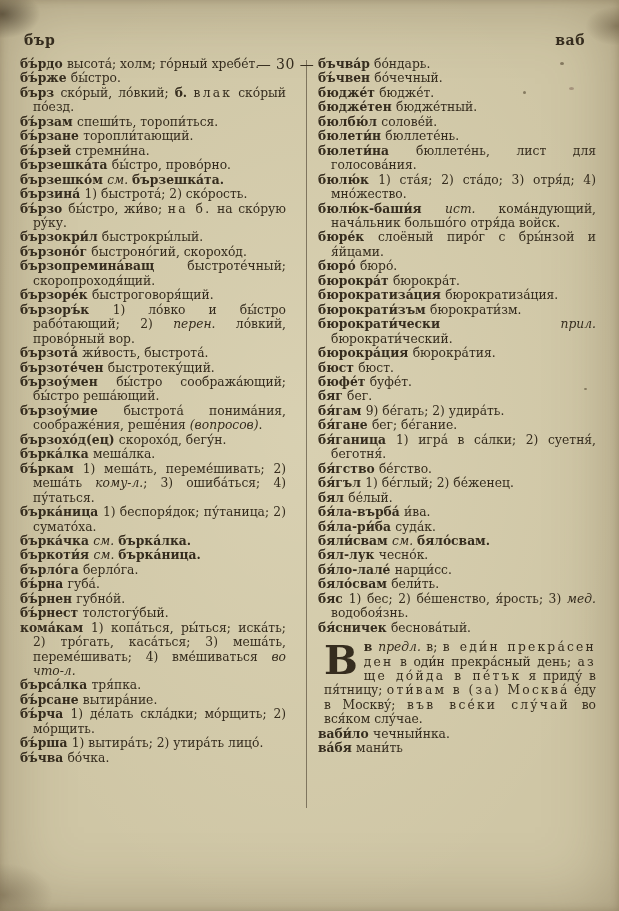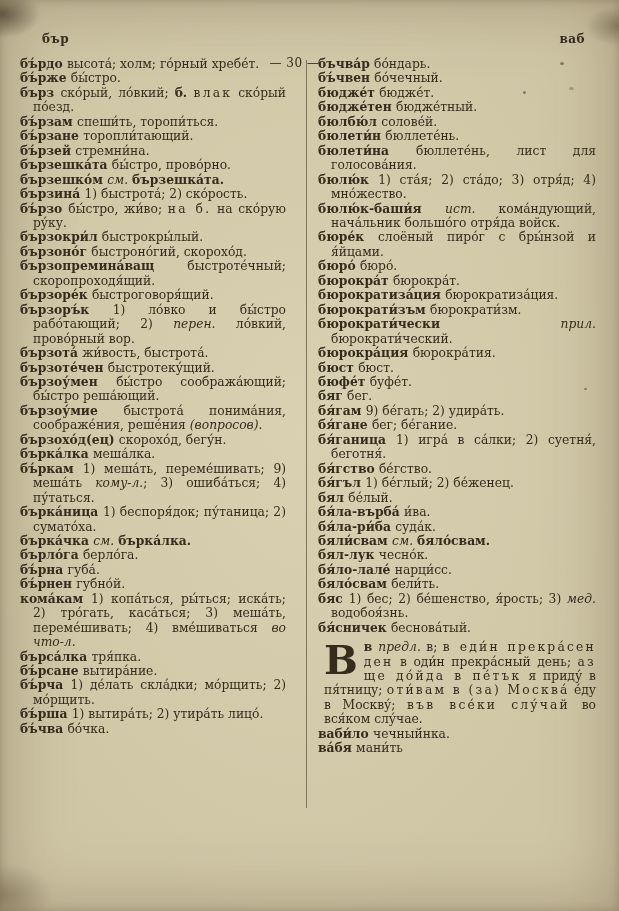--- a/index.html
+++ b/index.html
@@ -13,22 +13,22 @@
     background:
       radial-gradient(ellipse 55px 35px at 2px 14px, rgba(35,27,16,.60), rgba(35,27,16,0) 70%),
       radial-gradient(ellipse 45px 28px at 617px 26px, rgba(60,46,26,.38), rgba(60,46,26,0) 70%),
       radial-gradient(ellipse 70px 45px at 4px 895px, rgba(70,55,35,.34), rgba(70,55,35,0) 70%),
       radial-gradient(ellipse 420px 640px at 300px 430px, rgba(255,250,228,.20), rgba(255,250,228,0) 80%),
       #cfc6a5;
     box-shadow:inset 0 0 70px rgba(92,74,46,.38), inset 0 0 9px rgba(92,74,46,.30);
     color:#352c1e;
   }
   .header{
-    position:absolute;top:32px;left:40px;right:26px;height:18px;
-    font-size:12px;font-weight:bold;letter-spacing:.5px;
+    position:absolute;top:32px;left:22px;right:26px;height:18px;
+    font-size:14px;font-weight:bold;letter-spacing:.5px;
   }
   .header .hleft{position:absolute;left:2px;top:0;}
   .header .hcenter{position:absolute;left:0;right:44px;top:0;text-align:center;font-weight:normal;margin-top:24px;}
   .header .hright{position:absolute;right:8px;top:0;margin-left:8px;}
   .divider{
     position:absolute;left:306px;top:60px;width:1px;height:748px;
     background:rgba(58,48,32,.55);
   }
   .col{
     position:absolute;top:57px;
@@ -85,26 +85,28 @@
       <p class="entry"><span class="s-b">бързоно́г </span><span class="s-n">быстроно́гий, скорохо́д.</span></p>
       <p class="entry"><span class="s-b">бързопремина́ващ </span><span class="s-n">быстроте́чный; скоропроходя́щий.</span></p>
       <p class="entry"><span class="s-b">бързоре́к </span><span class="s-n">быстроговоря́щий.</span></p>
       <p class="entry"><span class="s-b">бързоръ́к </span><span class="s-n">1) ло́вко и бы́стро рабо́тающий; 2) </span><span class="s-i">перен.</span><span class="s-n"> ло́вкий, прово́рный вор.</span></p>
       <p class="entry"><span class="s-b">бързота́ </span><span class="s-n">жи́вость, быстрота́.</span></p>
       <p class="entry"><span class="s-b">бързоте́чен </span><span class="s-n">быстротеку́щий.</span></p>
       <p class="entry"><span class="s-b">бързоу́мен </span><span class="s-n">бы́стро сообража́ющий; бы́стро реша́ющий.</span></p>
       <p class="entry"><span class="s-b">бързоу́мие </span><span class="s-n">быстрота́ понима́ния, соображе́ния, реше́ния </span><span class="s-i">(вопросов)</span><span class="s-n">.</span></p>
       <p class="entry"><span class="s-b">бързохо́д(ец) </span><span class="s-n">скорохо́д, бегу́н.</span></p>
       <p class="entry"><span class="s-b">бърка́лка </span><span class="s-n">меша́лка.</span></p>
-      <p class="entry"><span class="s-b">бъ́ркам </span><span class="s-n">1) меша́ть, переме́шивать; 9) меша́ть </span><span class="s-i">кому-л.</span><span class="s-n">; 3) ошиба́ться; 4) пу́таться.</span></p>
+      <p class="entry"><span class="s-b">бъ́ркам </span><span class="s-n">1) меша́ть, переме́шивать; 2) меша́ть </span><span class="s-i">кому-л.</span><span class="s-n">; 3) ошиба́ться; 4) пу́таться.</span></p>
       <p class="entry"><span class="s-b">бърка́ница </span><span class="s-n">1) беспоря́док; пу́таница; 2) сумато́ха.</span></p>
       <p class="entry"><span class="s-b">бърка́чка </span><span class="s-i">см. </span><span class="s-b">бърка́лка.</span></p>
+      <p class="entry"><span class="s-b">бъркоти́я </span><span class="s-i">см. </span><span class="s-b">бърка́ница.</span></p>
       <p class="entry"><span class="s-b">бърло́га </span><span class="s-n">берло́га.</span></p>
       <p class="entry"><span class="s-b">бъ́рна </span><span class="s-n">губа́.</span></p>
       <p class="entry"><span class="s-b">бъ́рнен </span><span class="s-n">губно́й.</span></p>
+      <p class="entry"><span class="s-b">бъ́рнест </span><span class="s-n">толстогу́бый.</span></p>
       <p class="entry"><span class="s-b">кома́кам </span><span class="s-n">1) копа́ться, ры́ться; иска́ть; 2) тро́гать, каса́ться; 3) меша́ть, переме́шивать; 4) вме́шиваться </span><span class="s-i">во что-л.</span></p>
       <p class="entry"><span class="s-b">бърса́лка </span><span class="s-n">тря́пка.</span></p>
       <p class="entry"><span class="s-b">бъ́рсане </span><span class="s-n">вытира́ние.</span></p>
       <p class="entry"><span class="s-b">бъ́рча </span><span class="s-n">1) де́лать скла́дки; мо́рщить; 2) мо́рщить.</span></p>
       <p class="entry"><span class="s-b">бъ́рша </span><span class="s-n">1) вытира́ть; 2) утира́ть лицо́.</span></p>
       <p class="entry"><span class="s-b">бъ́чва </span><span class="s-n">бо́чка.</span></p>
     </div>
   <div class="col col-right">
       <p class="entry"><span class="s-b">бъчва́р </span><span class="s-n">бо́ндарь.</span></p>
       <p class="entry"><span class="s-b">бъ́чвен </span><span class="s-n">бо́чечный.</span></p>

